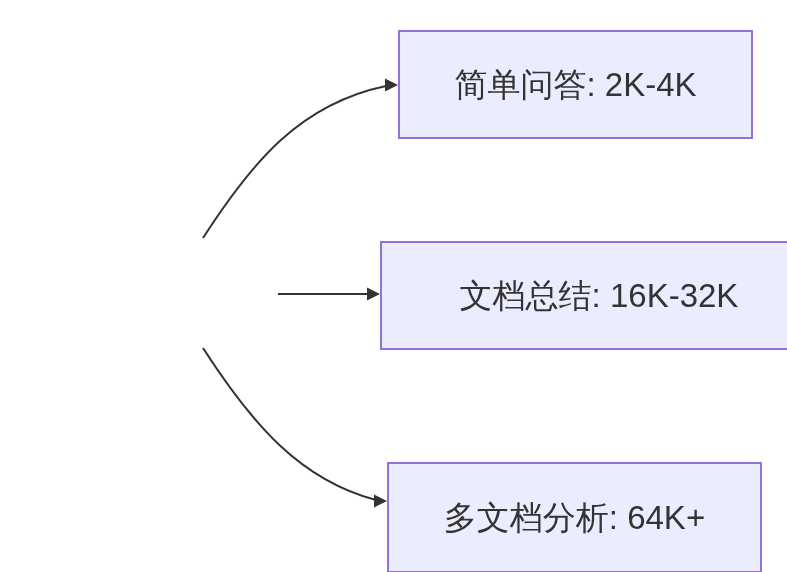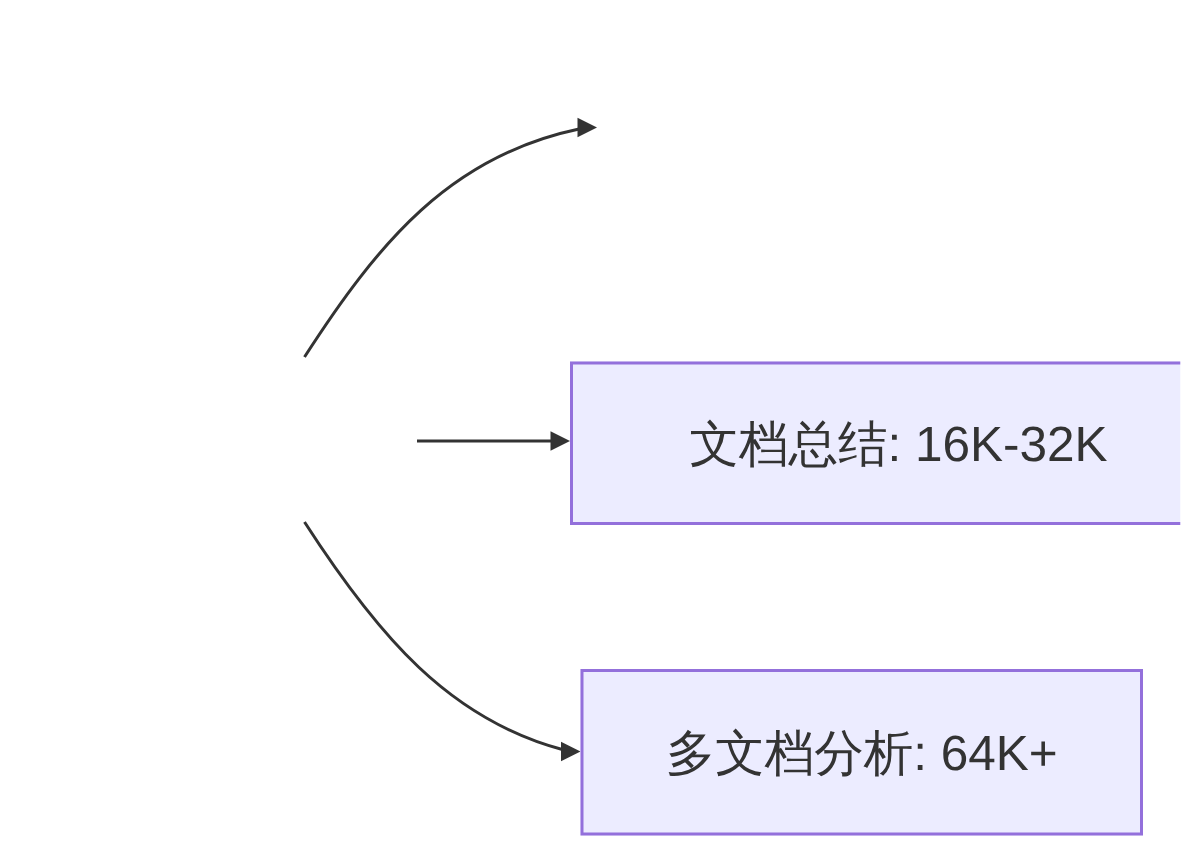--- a/index.html
+++ b/index.html
@@ -40,39 +40,42 @@
     justify-content: center;
     color: #333333;
     font-size: 33px;
     line-height: 1.2;
     white-space: nowrap;
     text-align: center;
   }
   .node-root  { left: 32px;  top: 240px; width: 246px; height: 106px; }
   .node-qa    { left: 398px; top: 30px;  width: 355px; height: 109px; }
   .node-doc   { left: 380px; top: 241px; width: 438px; height: 109px; }
-  .node-multi { left: 387px; top: 446px; width: 375px; height: 111px; }
+  .node-multi { left: 387px; top: 462px; width: 375px; height: 111px; }
 </style>
 </head>
 <body>
 
 <div class="canvas">
 
   <svg class="edges" width="787" height="572" viewBox="0 0 787 572">
     <path class="edge" d="M 203,238 C 252,162 300,104 386,86" stroke="#333333"></path>
     <polygon class="arrowhead" points="385,78.5 398,85 385,91.5" fill="#333333"></polygon>
 
     <path class="edge" d="M 278,294 L 369,294" stroke="#333333"></path>
     <polygon class="arrowhead" points="367,287.5 380,294 367,300.5" fill="#333333"></polygon>
 
     <path class="edge" d="M 203,348 C 252,424 300,480 376,500" stroke="#333333"></path>
     <polygon class="arrowhead" points="374,494.5 387,501 374,507.5" fill="#333333"></polygon>
   </svg>
 
 
+  <div class="node node-qa">
+    <span>简单问答: 2K-4K</span>
+  </div>
 
   <div class="node node-doc">
     <span>文档总结: 16K-32K</span>
   </div>
 
   <div class="node node-multi">
     <span>多文档分析: 64K+</span>
   </div>
 
 </div>

